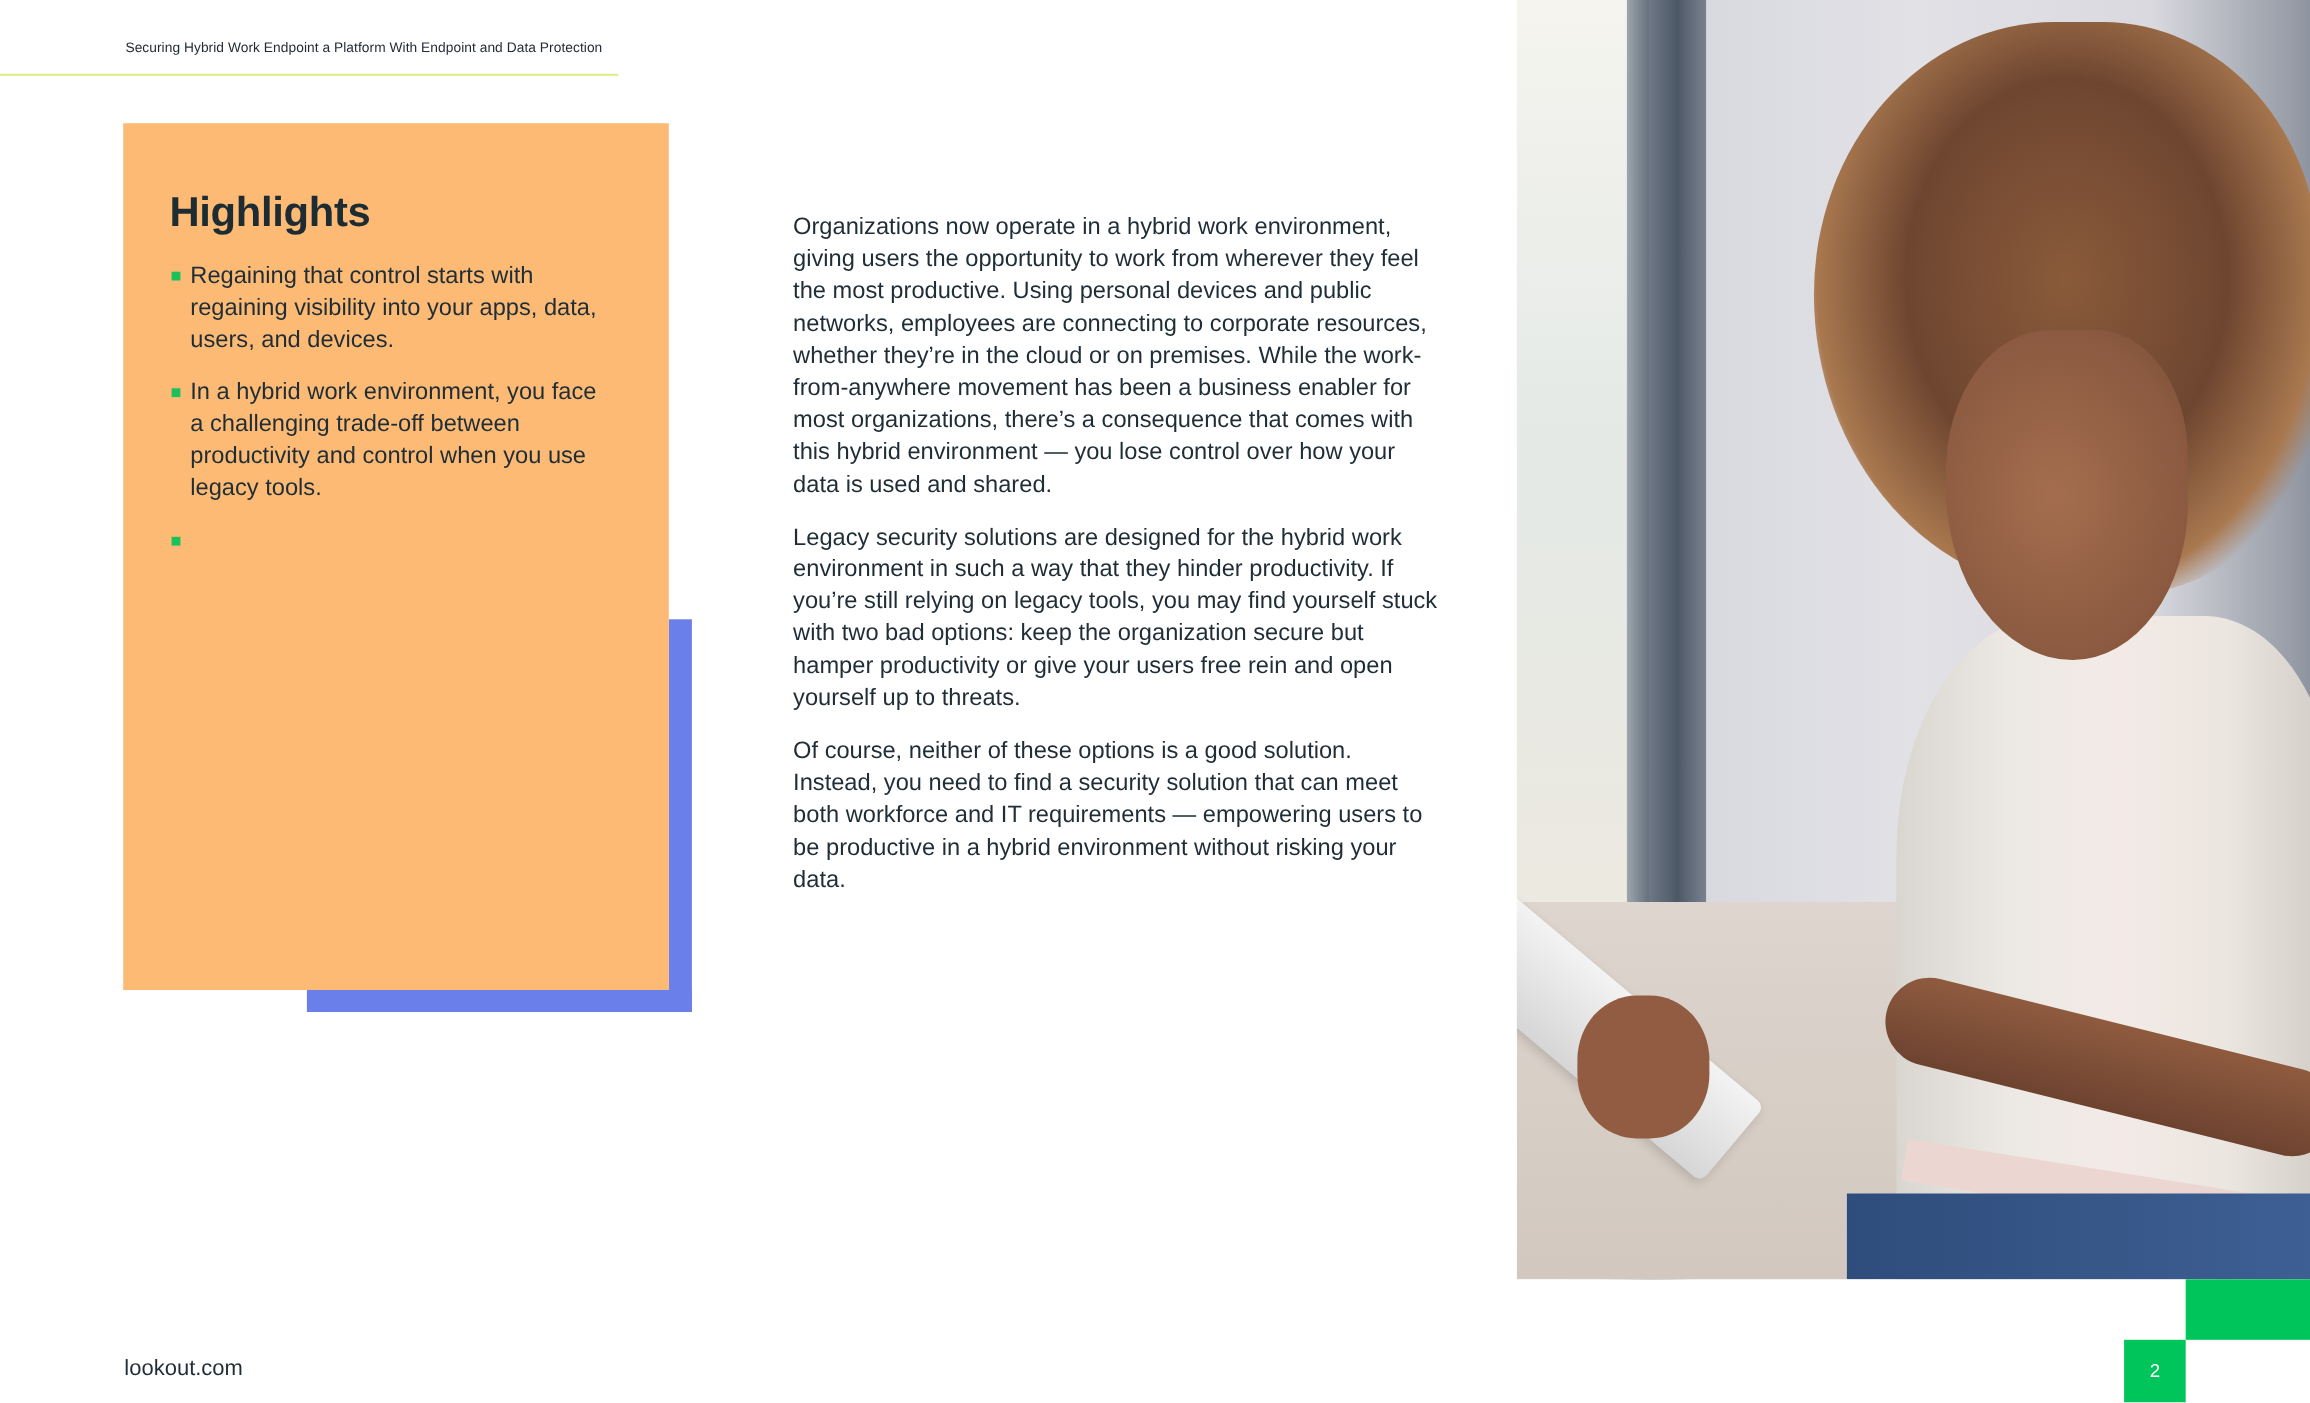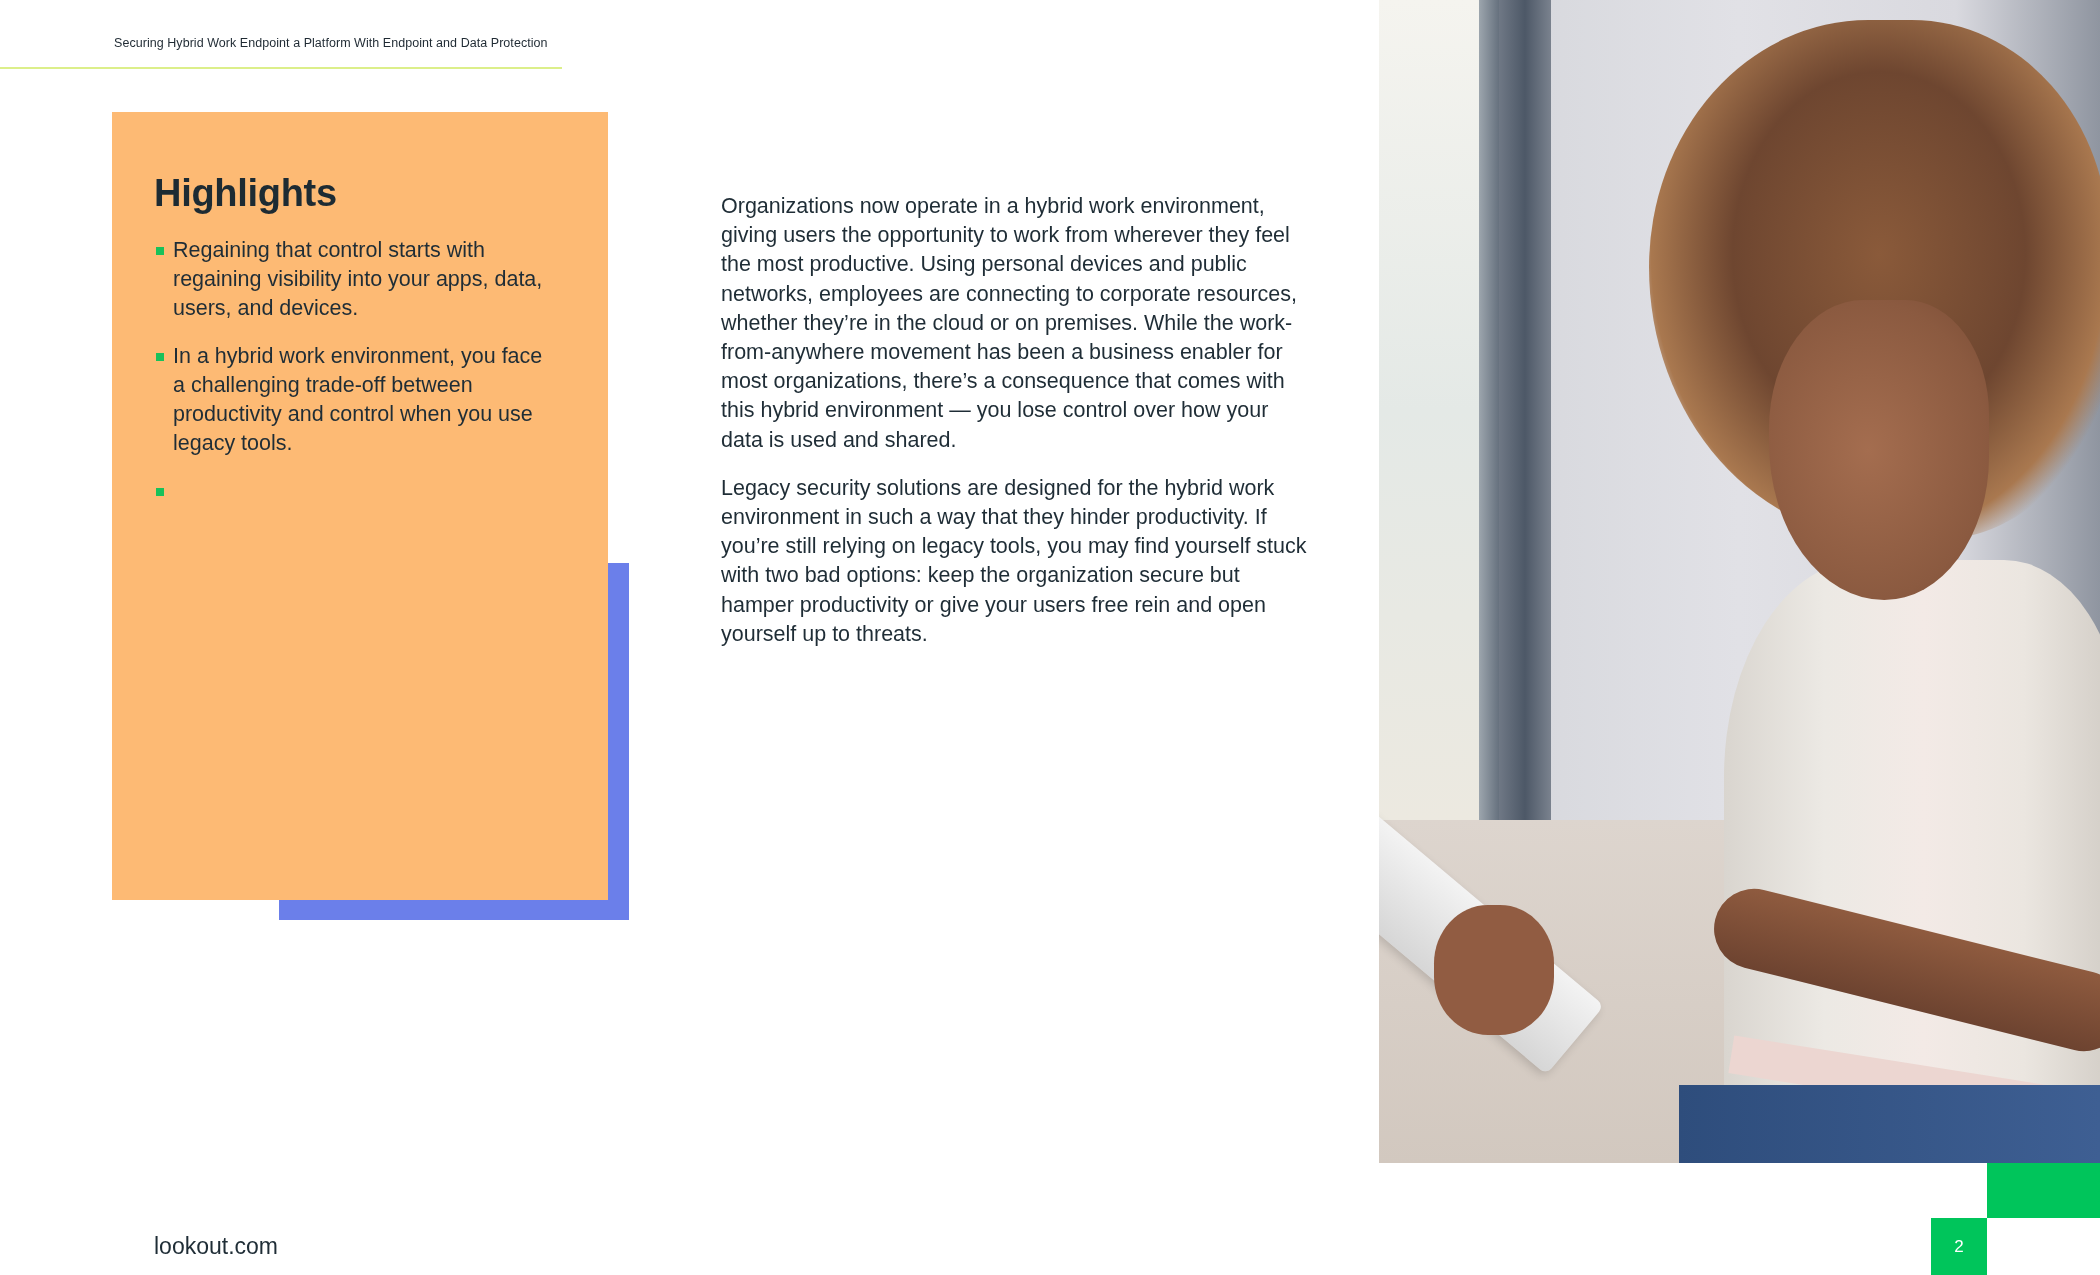--- a/index.html
+++ b/index.html
@@ -33,21 +33,21 @@
   .photo .tablet { position:absolute; left:-20px; top:800px; width:320px; height:90px; background:linear-gradient(180deg,#f3f3f3,#d6d6d6);
                    transform:rotate(40deg); transform-origin:left top; border-radius:8px; box-shadow:0 4px 10px rgba(0,0,0,.15); }
   .photo .arm { position:absolute; left:330px; top:930px; width:420px; height:80px; border-radius:40px; background:linear-gradient(180deg,#8f5b3f,#6d4330); transform:rotate(14deg); }
   .photo .hand { position:absolute; left:55px; top:905px; width:120px; height:130px; border-radius:45%; background:#915c42; }
   .photo .jeans { position:absolute; left:300px; top:1085px; width:421px; height:78px; background:linear-gradient(90deg,#2e4d7c,#3e5f93); }
   .photo .belt { position:absolute; left:350px; top:1065px; width:380px; height:38px; background:#ecd6d1; transform:rotate(9deg); }
 
   .corner-block { position:absolute; left:1987px; top:1163px; width:113px; height:55px; background:#00c55b; }
   .page-box { position:absolute; left:1931px; top:1218px; width:56px; height:57px; background:#00c55b; color:#ffffff;
               font-size:17px; display:flex; align-items:center; justify-content:center; }
-  .footer-url { position:absolute; left:113px; top:1233px; font-size:23px; color:#1f2d36;margin-left:41px; }
+  .footer-url { position:absolute; left:113px; top:1233px; font-size:20px; color:#1f2d36; }
 </style>
 </head>
 <body>
 
 <div class="running-head">Securing Hybrid Work Endpoint a Platform With Endpoint and Data Protection</div>
 <div class="head-rule"></div>
 
 <div class="shadow-right"></div>
 <div class="shadow-bottom"></div>
 
@@ -64,20 +64,21 @@
     </li>
     <li class="hl-item">
       <span class="bullet"></span>
     </li>
   </ul>
 </section>
 
 <article class="body-col">
   <p>Organizations now operate in a hybrid work environment, giving users the opportunity to work from wherever they feel the most productive. Using personal devices and public networks, employees are connecting to corporate resources, whether they’re in the cloud or on premises. While the work-from-anywhere movement has been a business enabler for most organizations, there’s a consequence that comes with this hybrid environment — you lose control over how your data is used and shared.</p>
   <p>Legacy security solutions are designed for the hybrid work environment in such a way that they hinder productivity. If you’re still relying on legacy tools, you may find yourself stuck with two bad options: keep the organization secure but hamper productivity or give your users free rein and open yourself up to threats.</p>
+  <p>Of course, neither of these options is a good solution. Instead, you need to find a security solution that can meet both workforce and IT requirements — empowering users to be productive in a hybrid environment without risking your data.</p>
 </article>
 
 <div class="photo" role="img" aria-label="Woman with curly hair smiling while using a tablet">
   <div class="window"></div>
   <div class="frame"></div>
   <div class="floor"></div>
   <div class="torso"></div>
   <div class="hair"></div>
   <div class="face"></div>
   <div class="belt"></div>

